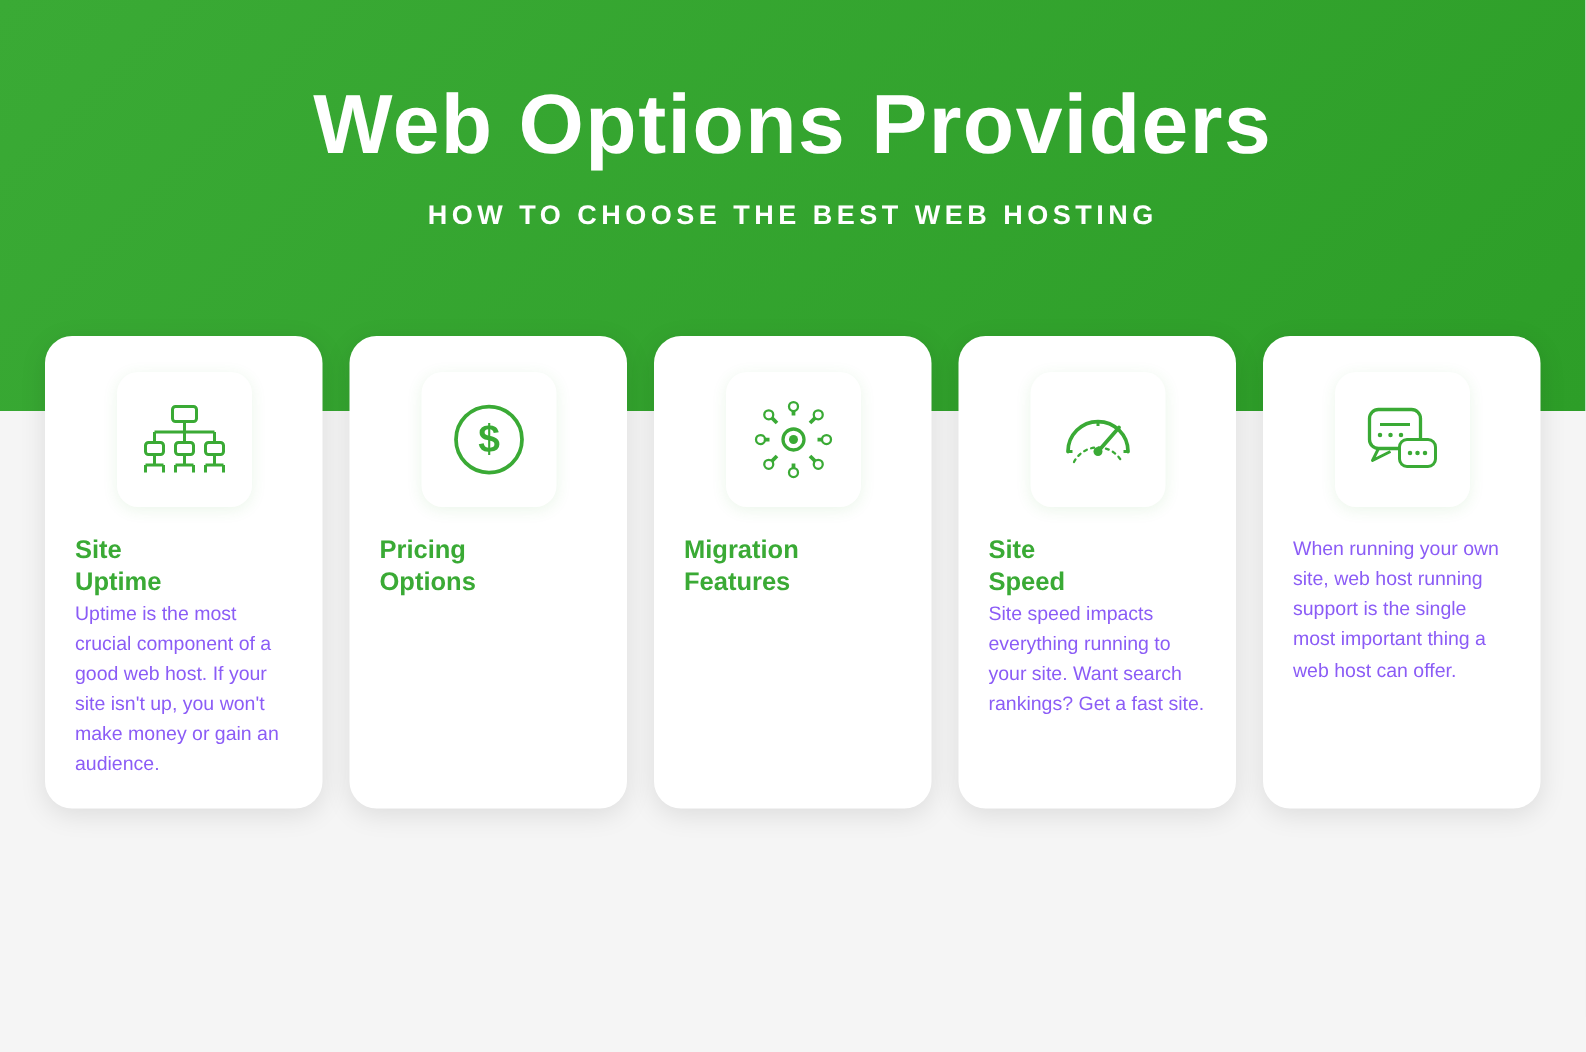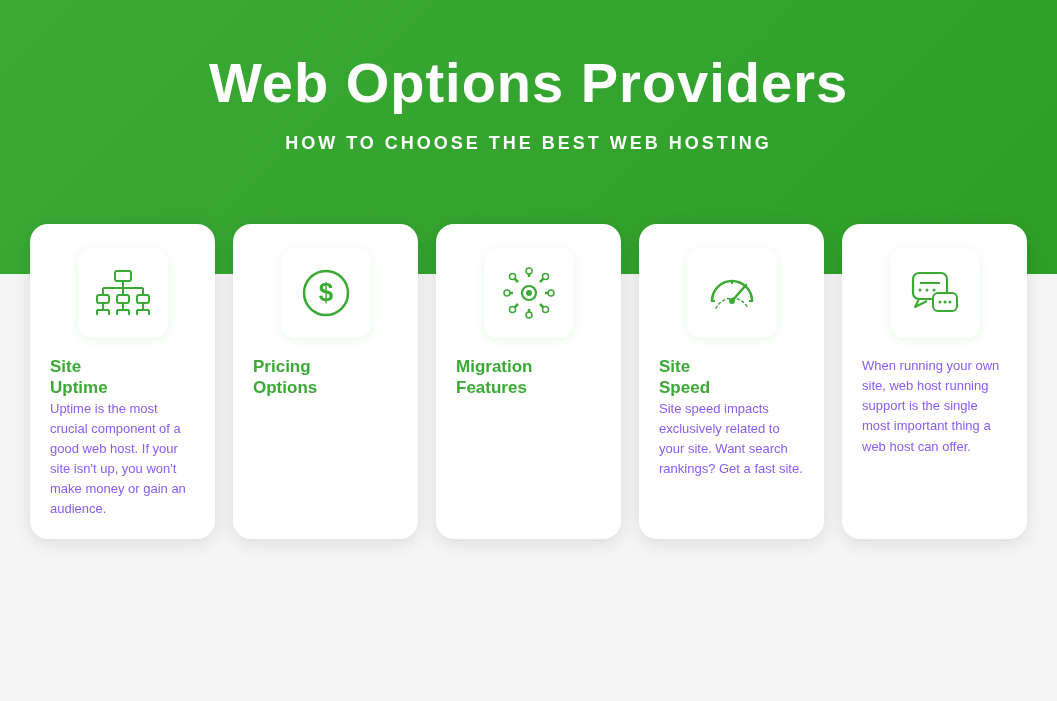--- a/index.html
+++ b/index.html
@@ -181,21 +181,21 @@
 
             <line x1="30" y1="38" x2="44" y2="22" stroke="#3aaa35" stroke-width="2.5" stroke-linecap="round"></line>
             <circle cx="30" cy="38" r="3" fill="#3aaa35"></circle>
 
             <line x1="10" y1="38" x2="13" y2="38" stroke="#3aaa35" stroke-width="2"></line>
             <line x1="50" y1="38" x2="47" y2="38" stroke="#3aaa35" stroke-width="2"></line>
             <line x1="30" y1="18" x2="30" y2="21" stroke="#3aaa35" stroke-width="2"></line>
           </svg>
         </div>
         <div class="card-title">Site<br>Speed</div>
-        <div class="card-desc">Site speed impacts exclusively related to your site. Want search rankings? Get a fast site.</div>
+        <div class="card-desc">Site speed impacts everything running to your site. Want search rankings? Get a fast site.</div>
       </div>
 
       <div class="card">
         <div class="card-icon-wrap">
           <svg viewBox="0 0 60 60" fill="none" xmlns="http://www.w3.org/2000/svg">
 
             <rect x="8" y="10" width="34" height="26" rx="6" stroke="#3aaa35" stroke-width="2.2" fill="none"></rect>
 
             <line x1="15" y1="20" x2="35" y2="20" stroke="#3aaa35" stroke-width="2"></line>
             <circle cx="15" cy="27" r="1.5" fill="#3aaa35"></circle>

